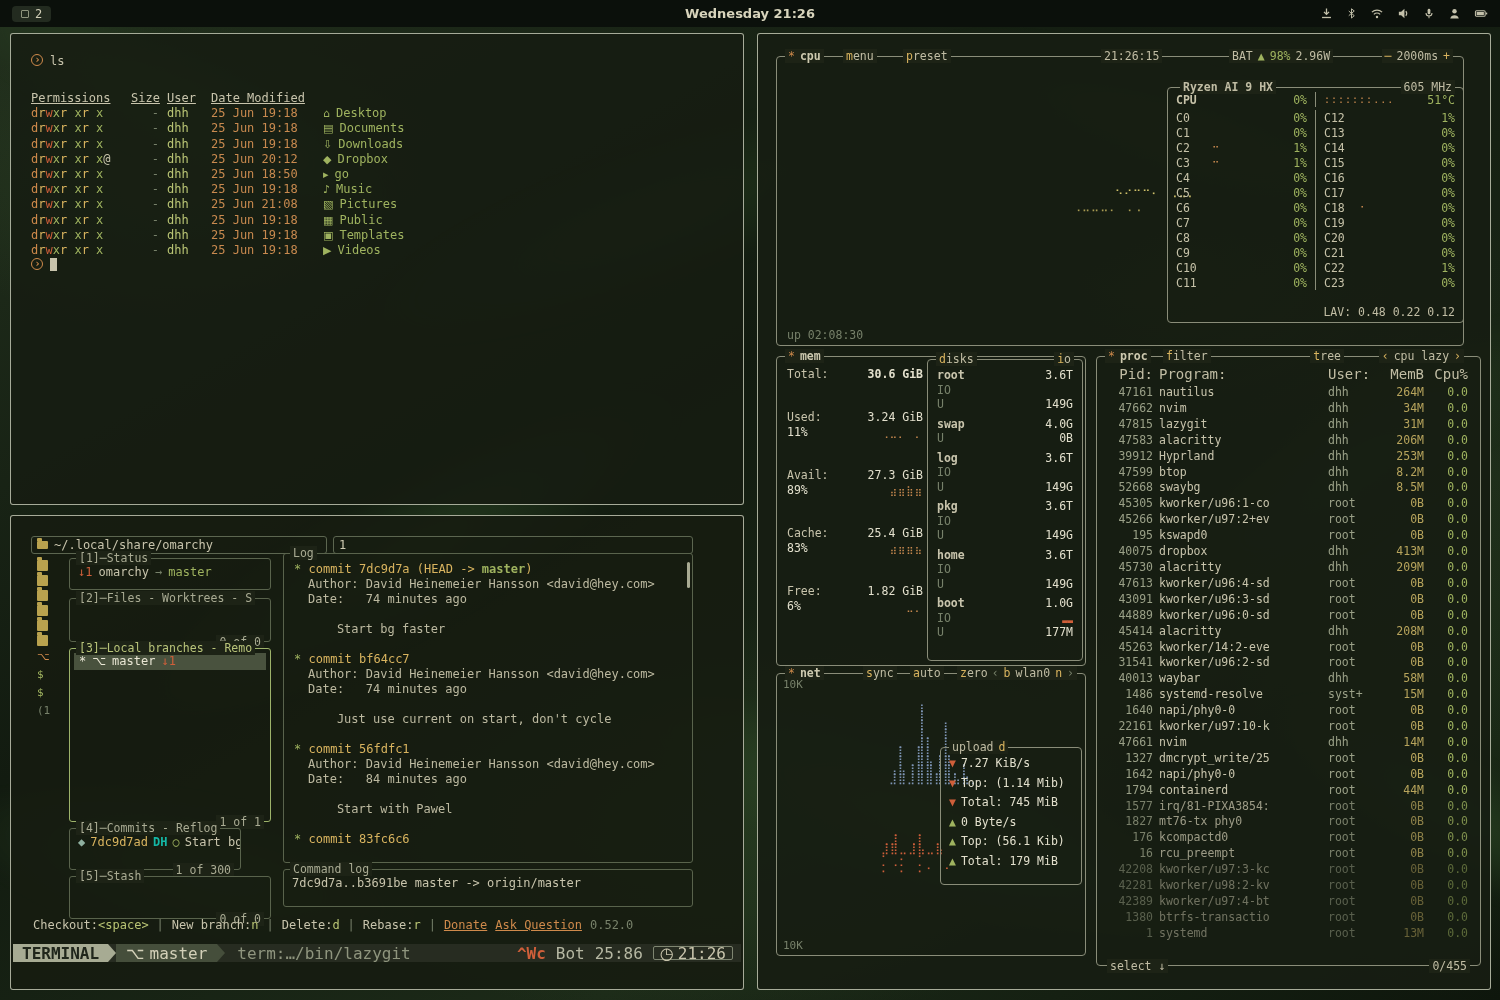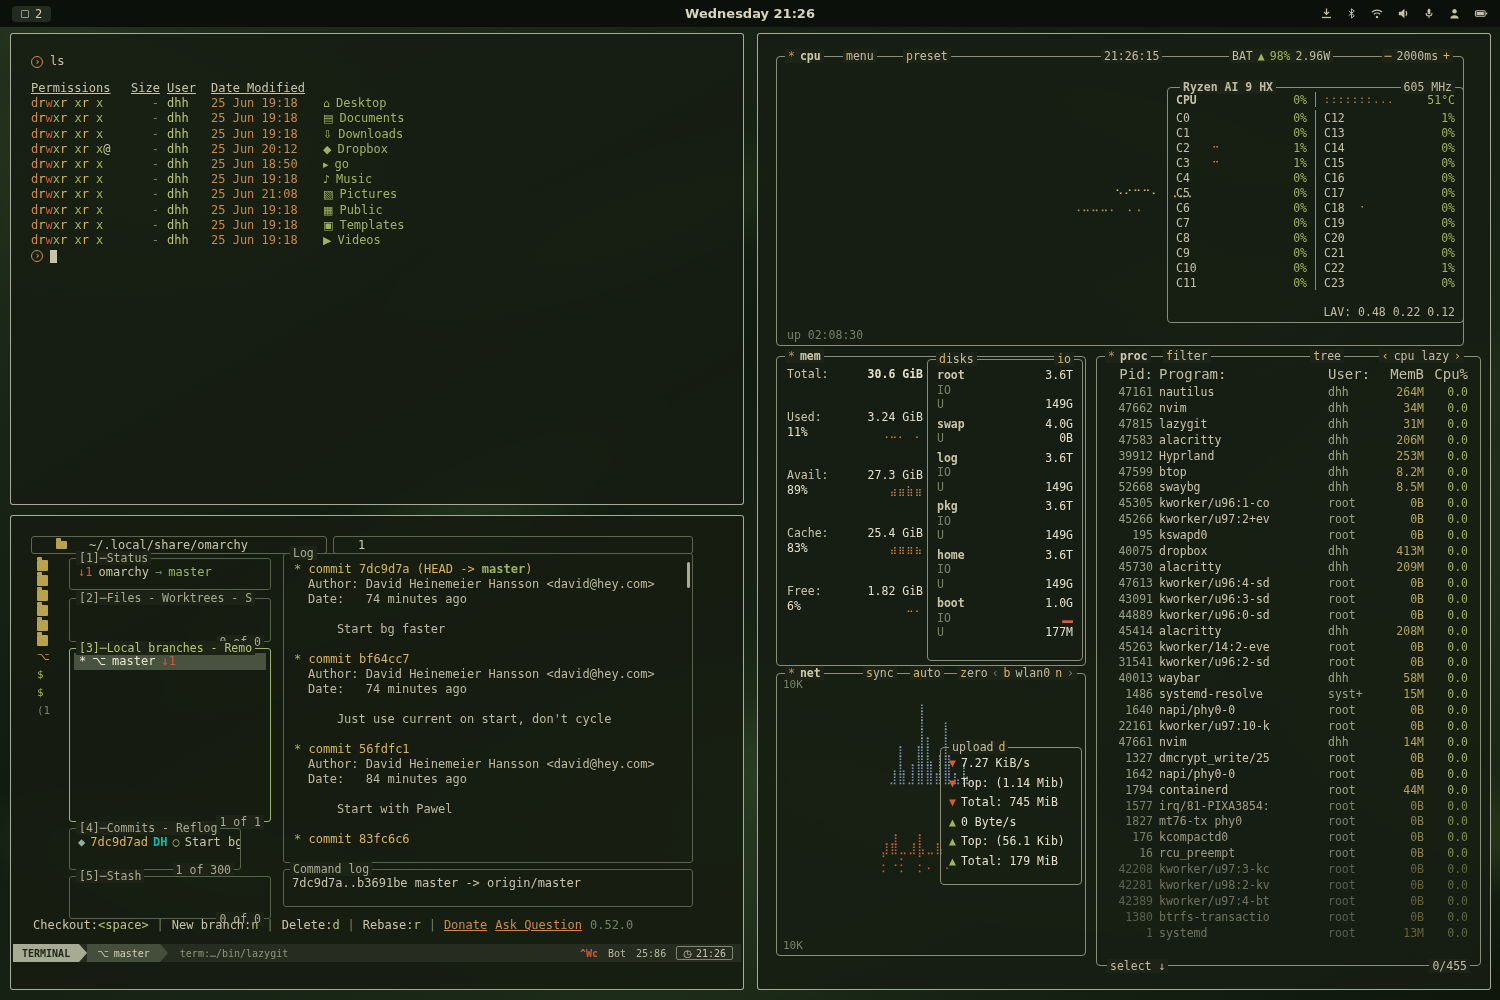--- a/index.html
+++ b/index.html
@@ -23,36 +23,36 @@
 .c-blue{color:#14b8a6}.c-white{color:#e3e0cd}.b{font-weight:bold}
 
 .topbar{position:absolute;left:0;top:0;width:1500px;height:27px;background:#0b100b;display:flex;align-items:center;padding:0 12px;z-index:5}
 .ws-pill{display:flex;align-items:center;gap:6px;background:#232b20;border-radius:4px;padding:1px 9px;font-size:12px;color:#d2cfb8;cursor:default}
 .ws-icon{width:8px;height:8px;border:1.4px solid #8f957e;border-radius:1px;display:inline-block}
 .tb-center{position:absolute;left:0;right:0;text-align:center;font-family:"DejaVu Sans",sans-serif;font-weight:bold;font-size:13px;color:#d8d4bc;pointer-events:none}
 .tb-right{margin-left:auto;display:flex;gap:13px;align-items:center;z-index:1}
 .tray-ic{display:inline-flex;align-items:center}
 
 .term{padding:20px 0 0 20px;font-size:12px;line-height:15.2px;color:#c8c4ac}
-.prompt-line{display:flex;align-items:center;gap:7px;height:16px;margin-bottom:11px}
+.prompt-line{display:flex;gap:7px;height:16px;margin-bottom:21px}
 .prompt-icon{width:12px;height:12px;border:1.5px solid #cf8a4b;border-radius:50%;position:relative;display:inline-block;flex:0 0 auto}
 .prompt-icon::after{content:"›";position:absolute;left:2.5px;top:-3px;color:#cf8a4b;font-size:10px;font-weight:bold}
 .cursor{width:7px;height:13px;background:#c8c4ac;display:inline-block}
 .ls-header,.ls-row{display:grid;grid-template-columns:92px 28px 36px 104px auto;column-gap:8px;line-height:15.2px}
 .ls-h{text-decoration:underline;color:#c8c4ac}
 .ls-header .ls-h:nth-child(2){text-align:right}
 .ls-perm{white-space:pre}
 .pc-d{color:#cf8a4b}.pc-r{color:#d9b45f}.pc-w{color:#cf5f3a}.pc-x{color:#9fb35f}.pc-at{color:#c8c4ac}
 .ls-size{color:#77816a;text-align:right}
 .ls-user{color:#b9c474}
 .ls-date{color:#c98a4f}
 .ls-name{color:#9fb35f;display:flex;gap:6px;align-items:center}
 .ls-icon{font-family:"DejaVu Sans",sans-serif;font-size:11px}
 
-.lg-box{position:absolute;border:1px solid #5c6650;border-radius:3px;display:flex;align-items:center;gap:22px;padding:0 24px;font-size:12px;color:#cfcbb2}
+.lg-box{position:absolute;border:1px solid #5c6650;border-radius:3px;display:flex;align-items:center;gap:6px;padding:0 5px;font-size:12px;color:#cfcbb2}
 .lg-repo{left:20px;top:20px;width:296px;height:18px}
 .lg-tab{left:322px;top:20px;width:360px;height:18px}
 .mini-folder{width:11px;height:8px;background:#b9a24e;border-radius:1px;position:relative;display:inline-block;flex:0 0 auto}
 .mini-folder::before{content:"";position:absolute;top:-3px;left:0;width:5px;height:3px;background:#b9a24e;border-radius:1px 1px 0 0}
 #lg-gutter{position:absolute;left:26px;top:44px;width:24px;display:flex;flex-direction:column;gap:4px;font-size:11px}
 .g-item{height:11px;display:block}
 .g-git{color:#cf8a4b;font-family:"DejaVu Sans",sans-serif}
 .g-dollar{color:#9fb35f;margin-top:3px}
 .g-tail{color:#77816a;margin-top:3px}
 .lg-panel{position:absolute;border:1px solid #59634c;border-radius:3px;font-size:12px}
@@ -73,21 +73,21 @@
 .commitrow{gap:5px}
 #log-commits{padding:8px 10px;font-size:12px}
 .lg-line{white-space:pre;line-height:15px;color:#bcb9a0;height:15px;overflow:hidden}
 .lg-line.ind{padding-left:14px}
 .lg-scroll{position:absolute;top:8px;right:2px;width:3px;height:26px;background:#a9ab93;border-radius:2px}
 .lg-helpbar{position:absolute;left:22px;top:402px;right:20px;display:flex;gap:8px;align-items:center;font-size:12px;white-space:nowrap;overflow:hidden}
 #lg-help{display:inline-flex;gap:8px}
 .help-item{display:inline-flex}
 .c-key{color:#b9c474}
 .lg-link{color:#cf8a4b;text-decoration:underline;cursor:pointer}
-.sl{position:absolute;left:2px;right:2px;top:428px;height:18px;background:#272c21;display:flex;align-items:center;font-size:10px;color:#b6b8a3}
+.sl{position:absolute;left:2px;right:2px;top:428px;height:18px;background:#272c21;display:flex;align-items:center;font-size:16px;color:#b6b8a3}
 .sl-mode{background:#a7ab93;color:#20261b;font-weight:bold;padding:0 9px;height:100%;display:flex;align-items:center}
 .sl-arrow{width:0;height:0;border-top:9px solid transparent;border-bottom:9px solid transparent;border-left:8px solid #a7ab93}
 .sl-arrow.a2{border-left-color:#454e3b}
 .sl-branch{background:#454e3b;padding:0 10px;height:100%;display:flex;align-items:center;gap:5px;color:#d3d0b8}
 .sl-buffer{padding:0 12px;color:#8f957e}
 .sl-right{margin-left:auto;display:flex;align-items:center;gap:10px;padding-right:8px}
 .sl-keys{color:#cf5f3a;font-weight:bold}
 .sl-clock{border:1px solid #7f8671;border-radius:2px;padding:0 6px;height:14px;display:inline-flex;align-items:center;gap:4px;color:#c8c4ac}
 
 .bt-box{position:absolute;border:1px solid #8a8d79;border-radius:4px}

